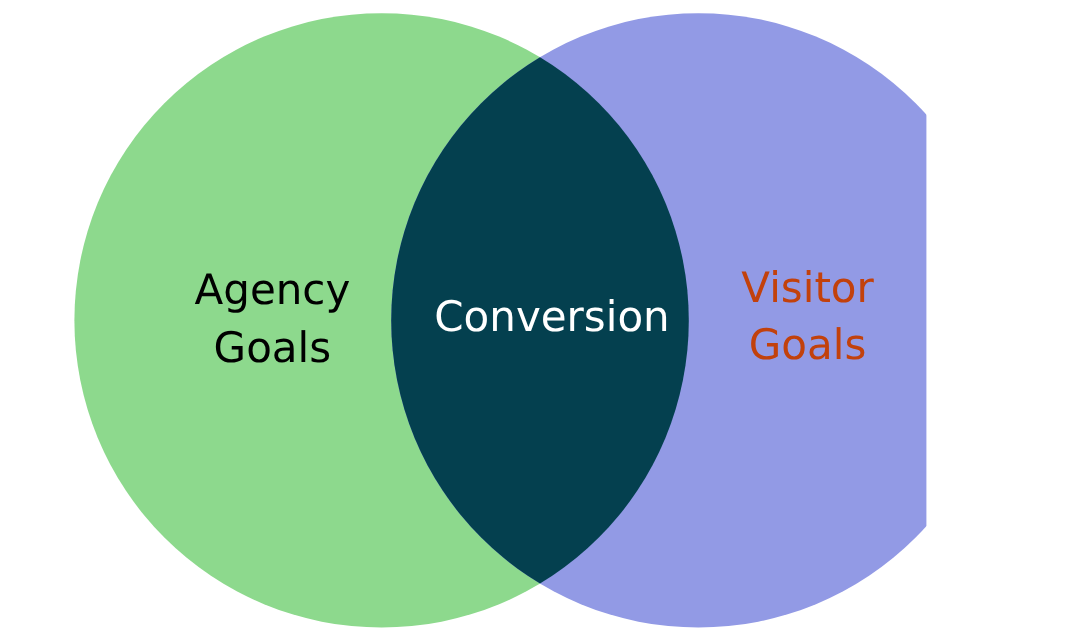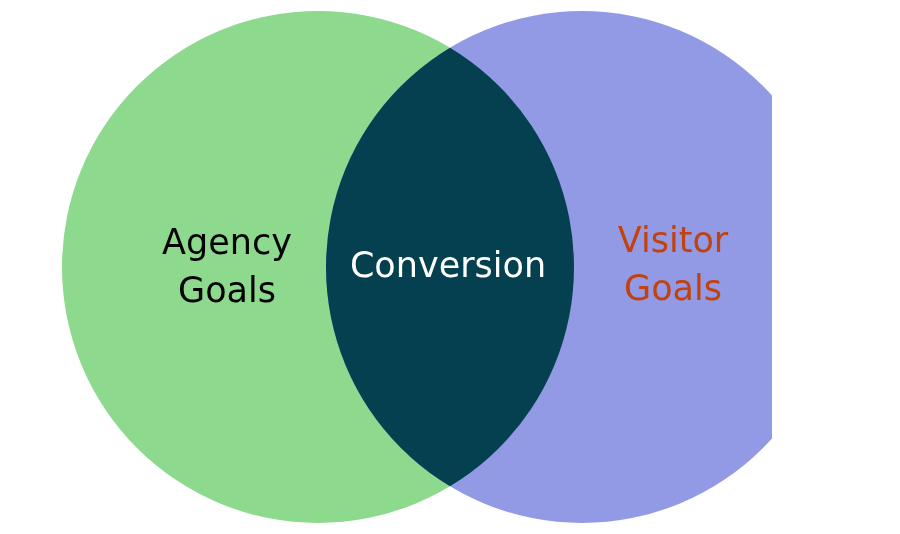--- a/index.html
+++ b/index.html
@@ -22,21 +22,21 @@
   .label {
     position: absolute;
     transform: translate(-50%, -50%);
     text-align: center;
     font-size: 35px;
     line-height: 1.36;
     white-space: pre-line;
     user-select: none;
   }
   .label-left   { left: 227px; top: 267px; }
-  .label-center { left: 448px; top: 266px; }
+  .label-center { left: 460px; top: 266px; }
   .label-right  { left: 673px; top: 265px; }
 </style>
 </head>
 <body>
 
 <div class="canvas" style="background-color: rgb(255, 255, 255);">
 
   <svg class="venn-svg" width="900" height="534" viewBox="0 0 900 534">
     <defs>
       <clipPath id="right-circle-clip">

